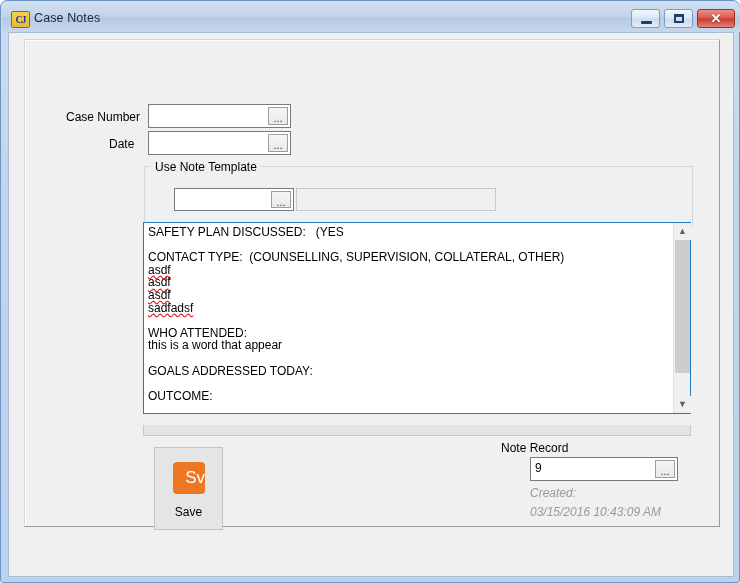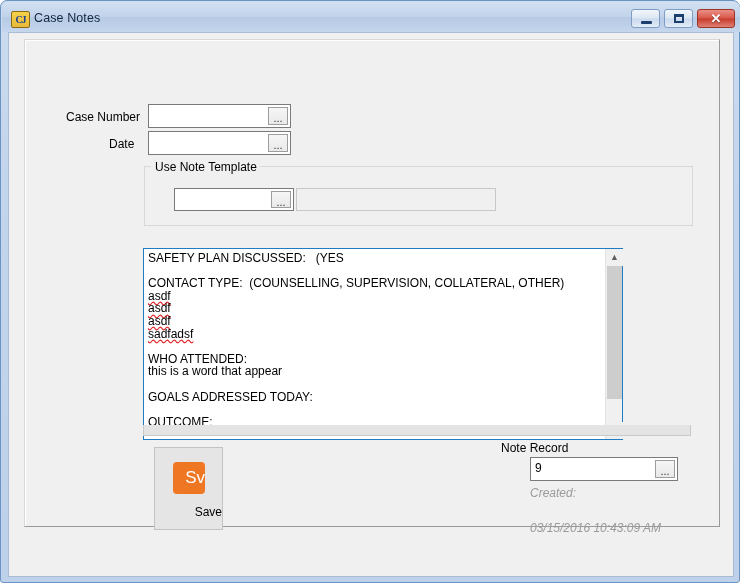--- a/index.html
+++ b/index.html
@@ -250,22 +250,22 @@
     position: absolute;
     left: 30px; top: 5px;
     width: 50px;
     text-align: center;
     font-size: 12px;
   }
 
   
   #notes-wrap {
     position: absolute;
-    left: 118px; top: 208px;
-    width: 480px;
+    left: 118px; top: 182px;
+    width: 548px;
     height: 192px;
     box-sizing: border-box;
     background: #ffffff;
     border: 1px solid #1f7cc2;
   }
   #notes-text {
     position: absolute;
     left: 4px; top: 3px;
     right: 22px;
     font-size: 12px;
@@ -340,38 +340,38 @@
     border-radius: 4px;
     color: #ffffff;
     font-size: 17px;
     line-height: 32px;
     text-align: right;
   }
   .big-cap {
     position: absolute;
     left: 0; top: 57px;
     width: 100%;
-    text-align: right;
+    text-align: center;
     font-size: 12px;
   }
 
   
   #lbl-note-record { left: 476px; top: 401px; }
   #nr-box { left: 505px; top: 417px; width: 148px; height: 24px; }
   #nr-ell { right: 2px; height: 18px; }
   #lbl-created, #lbl-created-ts {
     position: absolute;
     left: 505px;
     font-style: italic;
     font-size: 12px;
     color: #9a9a9a;
     white-space: nowrap;
   }
   #lbl-created    { top: 446px; }
-  #lbl-created-ts { top: 465px; margin-top: 16px; }
+  #lbl-created-ts { top: 465px; }
 </style>
 </head>
 <body>
 
 <div id="window">
 
   <div id="titlebar">
     <div id="app-icon">CJ</div>
     <div id="window-title">Case Notes</div>
 

